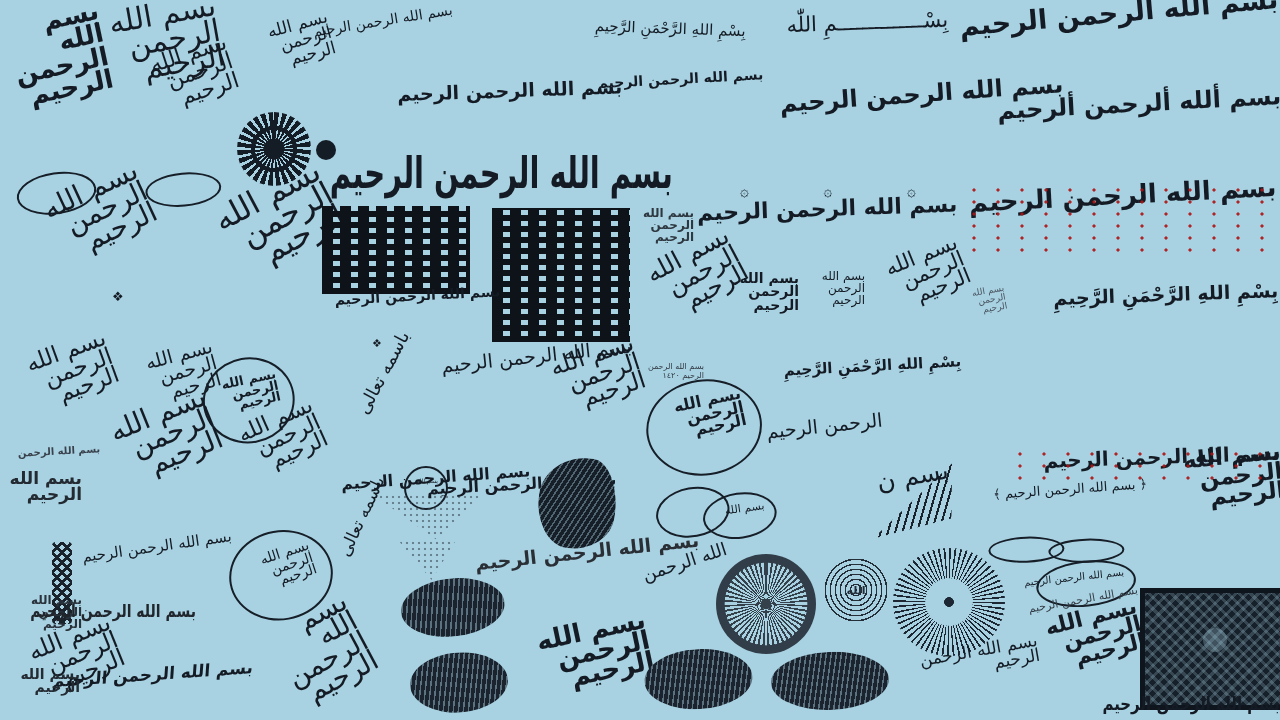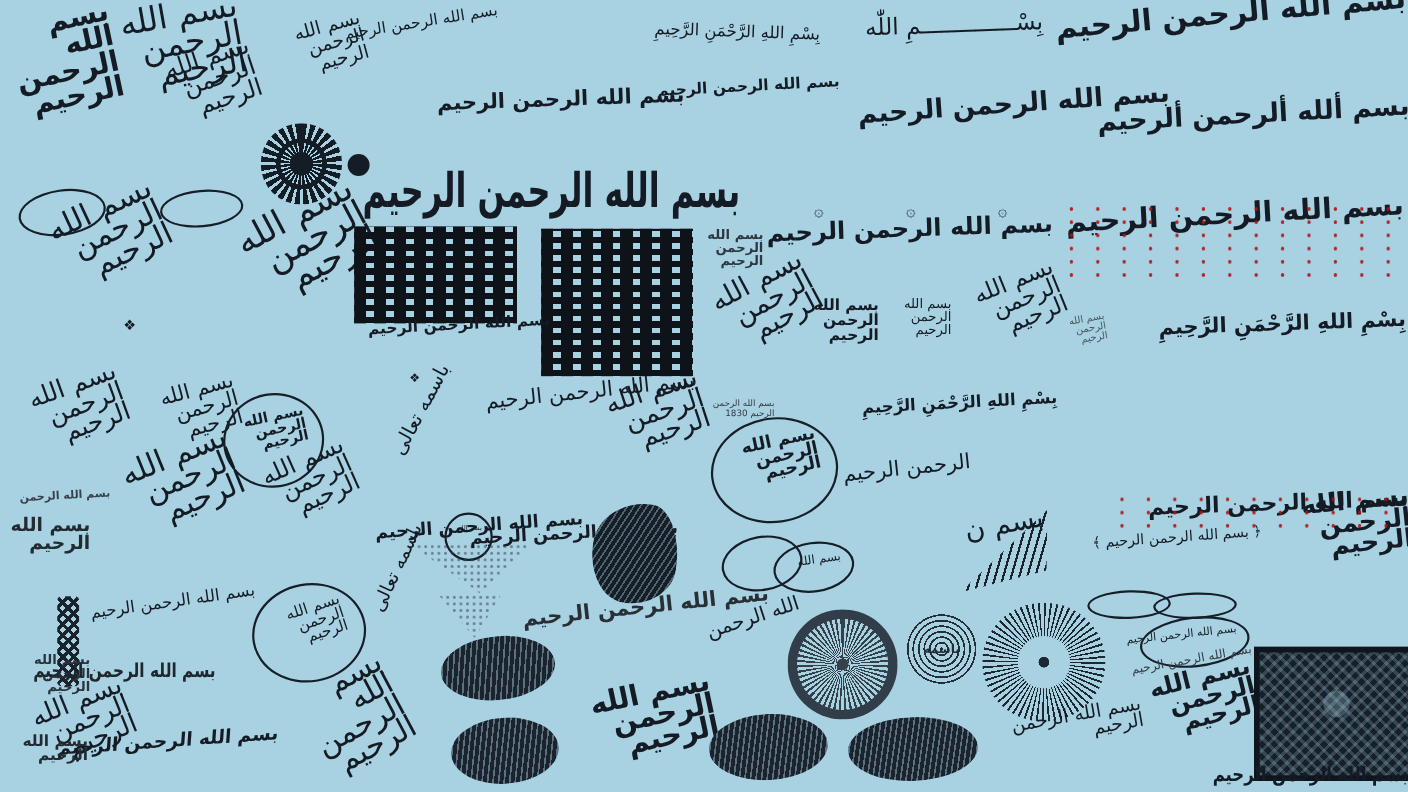--- a/index.html
+++ b/index.html
@@ -95,21 +95,21 @@
     <div class="it text wrap" dir="rtl" style="left: 0px; top: 470px; width: 82px; font-size: 17px; line-height: 0.95; font-weight: 800; color: rgb(35, 42, 49);">بسم الله الرحيم</div>
     <div class="it text wrap" dir="rtl" style="left: 80px; top: 434px; width: 130px; font-size: 28px; line-height: 0.8; transform: rotate(-22deg);">بسم الله الرحمن الرحيم</div>
     <div class="it text wrap" dir="rtl" style="left: 212px; top: 438px; width: 105px; font-size: 22px; line-height: 0.85; transform: rotate(-24deg);">بسم الله الرحمن الرحيم</div>
     <div class="it text" dir="rtl" style="left: 352px; top: 412px; width: 95px; font-size: 18px; transform: rotate(-62deg);">باسمه تعالى</div>
     <div class="it text" dir="rtl" style="left: 320px; top: 478px; width: 210px; font-size: 16px; font-weight: 600; transform: rotate(-4deg);">بسم الله الرحمن الرحيم</div>
     <div class="it ellipse" style="left: 404px; top: 466px; width: 40px; height: 40px;"></div>
     <div class="it text wrap" dir="rtl" style="left: 412px; top: 478px; width: 26px; font-size: 6px; line-height: 1;">بسم الله</div>
     <div class="it lace" style="left: 372px; top: 494px; width: 112px; height: 46px;"></div>
     <div class="it text" dir="rtl" style="left: 456px; top: 480px; width: 160px; font-size: 16px; font-weight: 600; transform: rotate(-3deg);">بسم الله الرحمن الرحيم</div>
     <div class="it leaf" style="left: 545px; top: 452px; width: 78px; height: 92px; transform: rotate(8deg);"></div>
-    <div class="it text wrap" dir="rtl" style="left: 640px; top: 362px; width: 64px; font-size: 8px; line-height: 1.15; color: rgb(51, 59, 68);">بسم الله الرحمن الرحيم 1830</div>
+    <div class="it text wrap" dir="rtl" style="left: 640px; top: 362px; width: 64px; font-size: 8px; line-height: 1.15; color: rgb(51, 59, 68);">بسم الله الرحمن الرحيم ١٤٢٠</div>
     <div class="it text" dir="rtl" style="left: 736px; top: 366px; width: 225px; font-size: 15px; font-weight: 600; transform: rotate(-3deg);">بِسْمِ اللهِ الرَّحْمَنِ الرَّحِيمِ</div>
     <div class="it ellipse" style="left: 640px; top: 388px; width: 112px; height: 92px; transform: rotate(-8deg);"></div>
     <div class="it text wrap" dir="rtl" style="left: 656px; top: 404px; width: 85px; font-size: 16px; line-height: 0.85; font-weight: 600; transform: rotate(-12deg);">بسم الله الرحمن الرحيم</div>
     <div class="it text" dir="rtl" style="left: 752px; top: 424px; width: 130px; font-size: 19px; transform: rotate(-6deg);">الرحمن الرحيم</div>
     <div class="it ellipse" style="left: 652px; top: 494px; width: 70px; height: 46px; transform: rotate(-10deg);"></div>
     <div class="it ellipse" style="left: 700px; top: 498px; width: 70px; height: 42px; transform: rotate(-8deg);"></div>
     <div class="it text" dir="rtl" style="left: 706px; top: 508px; width: 58px; font-size: 11px; transform: rotate(-8deg);">بسم الله</div>
     <div class="it fan" style="left: 888px; top: 452px; width: 74px; height: 88px; transform: rotate(10deg);"></div>
     <div class="it text" dir="rtl" style="left: 818px; top: 480px; width: 130px; font-size: 25px; transform: rotate(-10deg);">بسم ن</div>
     <div class="it text" dir="rtl" style="left: 1012px; top: 452px; width: 268px; font-size: 20px; font-weight: 600; transform: rotate(-2deg);">بسم الله الرحمن الرحيم</div>
@@ -127,21 +127,21 @@
     <div class="it text wrap" dir="rtl" style="left: 256px; top: 634px; width: 95px; font-size: 28px; line-height: 0.8; transform: rotate(-28deg);">بسم الله الرحمن الرحيم</div>
     <div class="it text wrap" dir="rtl" style="left: 0px; top: 668px; width: 80px; font-size: 14px; line-height: 0.95; font-weight: 800; color: rgb(36, 43, 51);">بسم الله الرحيم</div>
     <div class="it text" dir="rtl" style="left: 332px; top: 560px; width: 95px; font-size: 17px; transform: rotate(-65deg);">باسمه تعالى</div>
     <div class="it lace" style="left: 398px; top: 540px; width: 58px; height: 40px;"></div>
     <div class="it blob" style="left: 398px; top: 584px; width: 104px; height: 58px; transform: rotate(-6deg);"></div>
     <div class="it text" dir="rtl" style="left: 494px; top: 552px; width: 205px; font-size: 19px; font-weight: 800; color: rgb(42, 47, 54); transform: rotate(-6deg);">بسم الله الرحمن الرحيم</div>
     <div class="it blob" style="left: 408px; top: 656px; width: 98px; height: 60px; transform: rotate(-4deg);"></div>
     <div class="it text wrap" dir="rtl" style="left: 506px; top: 638px; width: 140px; font-size: 26px; line-height: 0.8; font-weight: 700; transform: rotate(-12deg);">بسم الله الرحمن الرحيم</div>
     <div class="it text wrap" dir="rtl" style="left: 640px; top: 568px; width: 88px; font-size: 18px; line-height: 0.85; transform: rotate(-18deg);">الله الرحمن</div>
     <div class="it mandala" style="left: 716px; top: 554px; width: 100px; height: 100px;"></div>
-    <div class="it rings" dir="rtl" style="left: 822px; top: 556px; width: 68px; height: 68px; font-size: 11px;">باسمه</div>
+    <div class="it rings" dir="rtl" style="left: 822px; top: 556px; width: 68px; height: 68px; font-size: 11px;">الله</div>
     <div class="it sunburst" style="left: 893px; top: 548px; width: 112px; height: 108px;"></div>
     <div class="it blob" style="left: 643px; top: 652px; width: 108px; height: 60px; transform: rotate(-3deg);"></div>
     <div class="it blob" style="left: 770px; top: 654px; width: 118px; height: 58px; transform: rotate(-2deg);"></div>
     <div class="it text wrap" dir="rtl" style="left: 893px; top: 658px; width: 145px; font-size: 17px; line-height: 0.9; transform: rotate(-10deg);">بسم الله الرحمن الرحيم</div>
     <div class="it ellipse" style="left: 988px; top: 538px; width: 72px; height: 22px; transform: rotate(-2deg);"></div>
     <div class="it ellipse" style="left: 1048px; top: 540px; width: 72px; height: 20px; transform: rotate(-2deg);"></div>
     <div class="it ellipse" style="left: 1034px; top: 566px; width: 96px; height: 42px; transform: rotate(-6deg);"></div>
     <div class="it text" dir="rtl" style="left: 1042px; top: 576px; width: 82px; font-size: 10px; transform: rotate(-6deg);">بسم الله الرحمن الرحيم</div>
     <div class="it text" dir="rtl" style="left: 1048px; top: 600px; width: 90px; font-size: 11px; color: rgb(51, 59, 68); transform: rotate(-10deg);">بسم الله الرحمن الرحيم</div>
     <div class="it text wrap" dir="rtl" style="left: 1010px; top: 628px; width: 128px; font-size: 22px; line-height: 0.82; font-weight: 700; transform: rotate(-14deg);">بسم الله الرحمن الرحيم</div>

